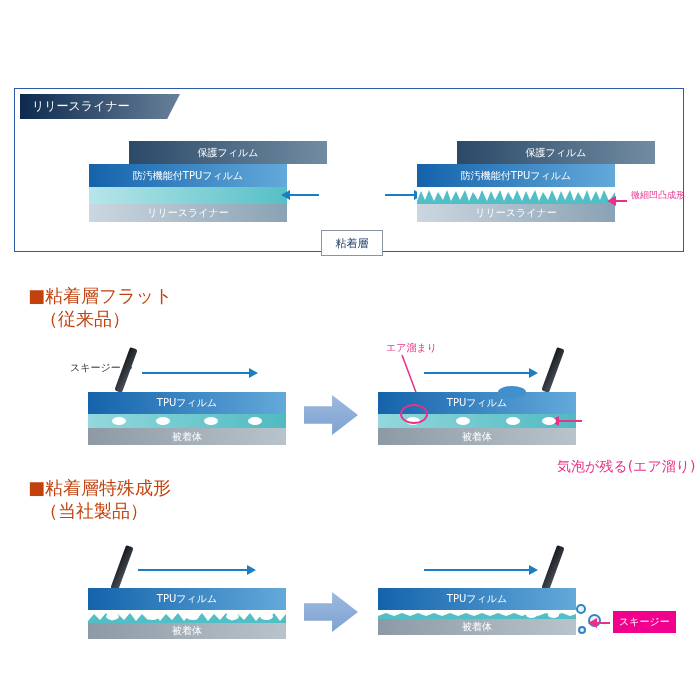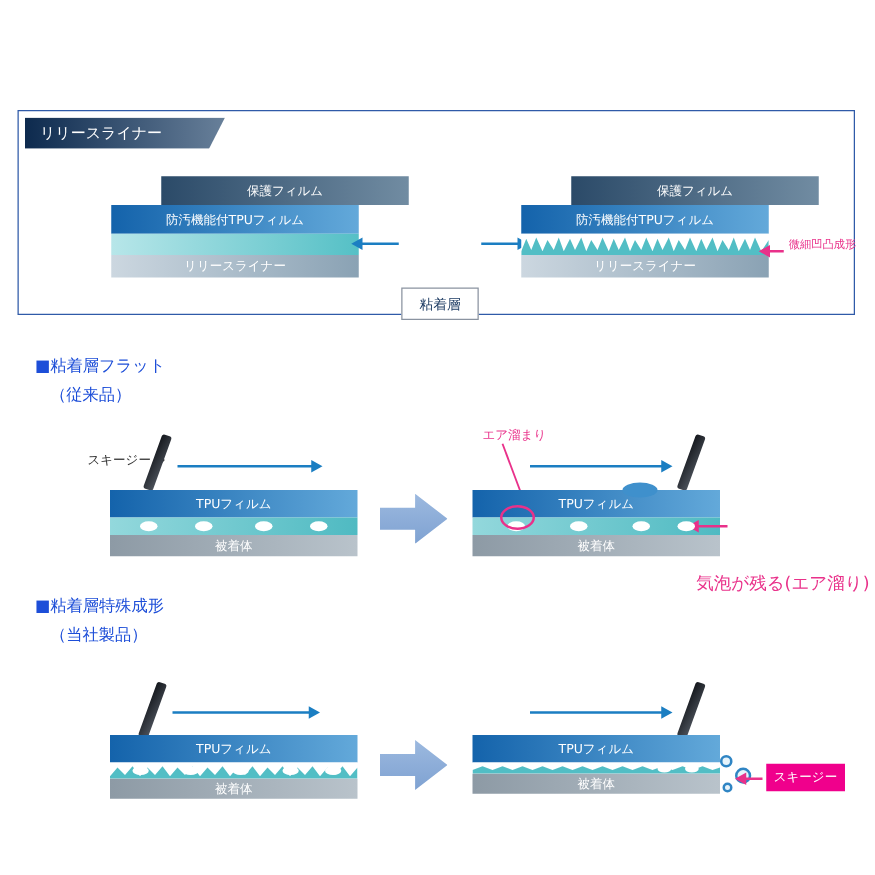--- a/index.html
+++ b/index.html
@@ -77,21 +77,21 @@
     transform:rotate(20deg);
   }
   .adh-label {
     position:absolute; left:306px; top:93px; width:62px; height:26px;
     border:1px solid #8a93a0; background:#fff; color:#17365f; font-size:11px;
     display:flex; align-items:center; justify-content:center; box-sizing:border-box;margin-top:48px;
   }
   .pink-ellipse { position:absolute; border:2px solid #e9318a; border-radius:50%; box-sizing:border-box; z-index:5; }
   .badge { position:absolute; background:#f0008c; color:#fff; font-size:10px; padding:4px 6px; white-space:nowrap; }
   .pink-text { position:absolute; color:#e9318a; white-space:nowrap; }
-  .heading { position:absolute; font-size:13px; color:#1d4ed8; }
+  .heading { position:absolute; font-size:18px; color:#c2410c; }
   .small-label { position:absolute; font-size:10px; color:#333; white-space:nowrap; }
   .annot { position:absolute; left:600px; top:100px; display:flex; align-items:flex-end; }
   .annot .harrow { position:relative; width:12px; margin-right:4px; }
   .annot span { color:#e9318a; font-size:9px; white-space:nowrap; }
 </style>
 </head>
 <body>
 
 <div class="canvas">
 

